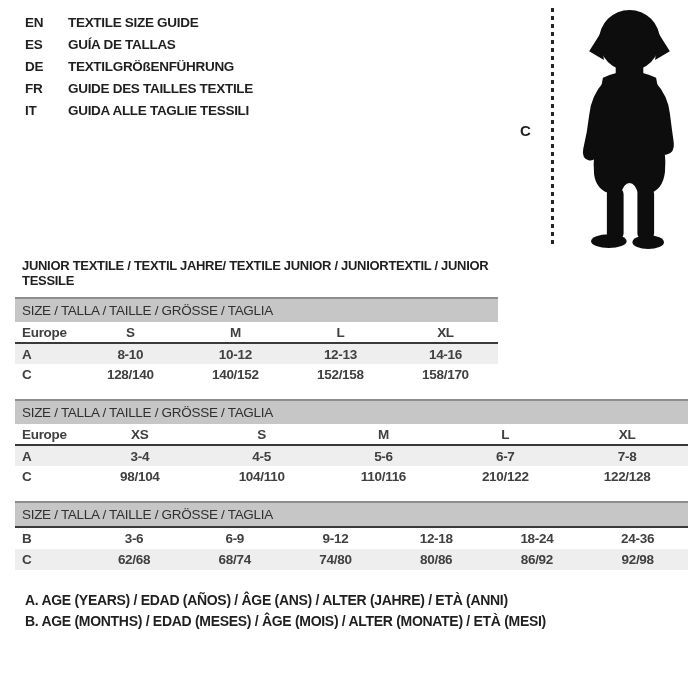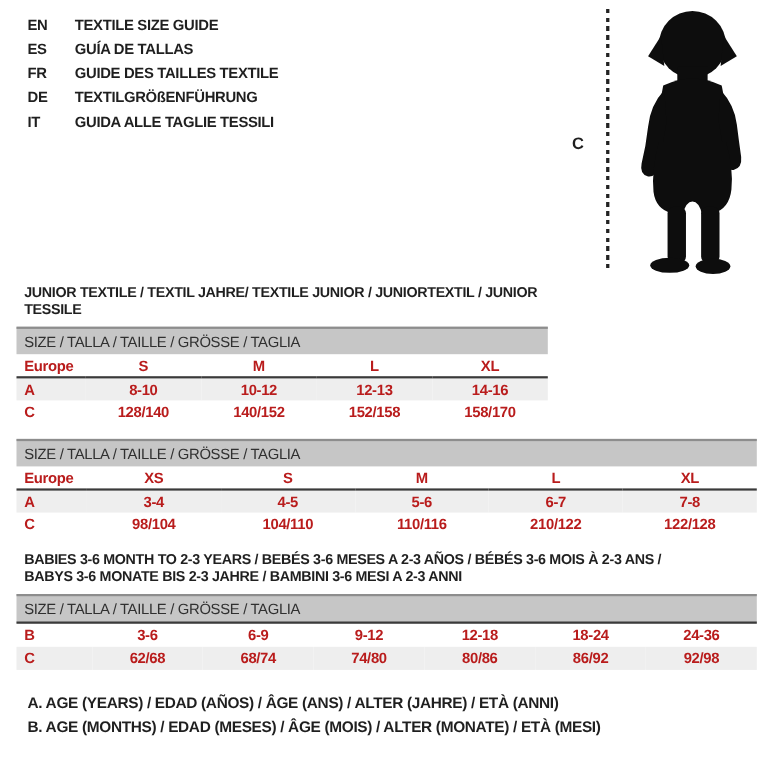--- a/index.html
+++ b/index.html
@@ -44,21 +44,21 @@
   .sec-wide{width:673px;margin-top:14px;}
   .size-bar{
     background:var(--header_bar);
     border-top:2px solid var(--header_bar_border);
     font-weight:400;font-size:13.5px;letter-spacing:-0.3px;color:#303030;
     padding:3px 0 3px 7px;line-height:17px;
   }
   .size-bar.with-sep{border-bottom:2px solid var(--separator);}
   table.size-table{width:100%;border-collapse:collapse;table-layout:fixed;}
   table.size-table td{
-    font-size:13.5px;font-weight:700;letter-spacing:-0.3px;color:#b91c1c;
+    font-size:13.5px;font-weight:700;letter-spacing:-0.3px;color:#404040;
     text-align:center;padding:0;height:21px;vertical-align:middle;
   }
   table.size-table td.row-label{text-align:left;padding-left:7px;}
   tr.col-head-row td{border-bottom:2px solid var(--separator);}
   tr.shaded{background:var(--row_shade);}
 
   
   .legend{margin:20px 0 0 25px;}
   .legend-line{font-size:14px;font-weight:700;letter-spacing:-0.3px;line-height:21px;}
 </style>
@@ -71,26 +71,26 @@
     <div class="lang-list">
       <div class="lang-row">
         <span class="lang-code">EN</span>
         <span class="lang-label">TEXTILE SIZE GUIDE</span>
       </div>
       <div class="lang-row">
         <span class="lang-code">ES</span>
         <span class="lang-label">GUÍA DE TALLAS</span>
       </div>
       <div class="lang-row">
+        <span class="lang-code">DE</span>
+        <span class="lang-label">TEXTILGRÖßENFÜHRUNG</span>
+      </div>
+      <div class="lang-row">
         <span class="lang-code">FR</span>
         <span class="lang-label">GUIDE DES TAILLES TEXTILE</span>
-      </div>
-      <div class="lang-row">
-        <span class="lang-code">DE</span>
-        <span class="lang-label">TEXTILGRÖßENFÜHRUNG</span>
       </div>
       <div class="lang-row">
         <span class="lang-code">IT</span>
         <span class="lang-label">GUIDA ALLE TAGLIE TESSILI</span>
       </div>
     </div>
 
     <div class="figure">
       <span class="c-label">C</span>
       <div class="dotted-line"></div>
@@ -184,24 +184,20 @@
         <td>104/110</td>
         <td>110/116</td>
         <td>210/122</td>
         <td>122/128</td>
       </tr>
     </tbody>
       </table>
   </section>
 
   <section class="sec sec-wide">
-    <h3 class="sec-title">
-      <span style="display:block">BABIES 3-6 MONTH TO 2-3 YEARS / BEBÉS 3-6 MESES A 2-3 AÑOS / BÉBÉS 3-6 MOIS À 2-3 ANS /</span>
-      <span style="display:block">BABYS 3-6 MONATE BIS 2-3 JAHRE / BAMBINI 3-6 MESI A 2-3 ANNI</span>
-    </h3>
     <div class="size-bar with-sep">SIZE / TALLA / TAILLE / GRÖSSE / TAGLIA</div>
     <table class="size-table" role="presentation">
       <colgroup>
           <col style="width:10.2%">
           <col style="width:14.96%">
           <col style="width:14.96%">
           <col style="width:14.96%">
           <col style="width:14.96%">
           <col style="width:14.96%">
           <col style="width:14.96%">

